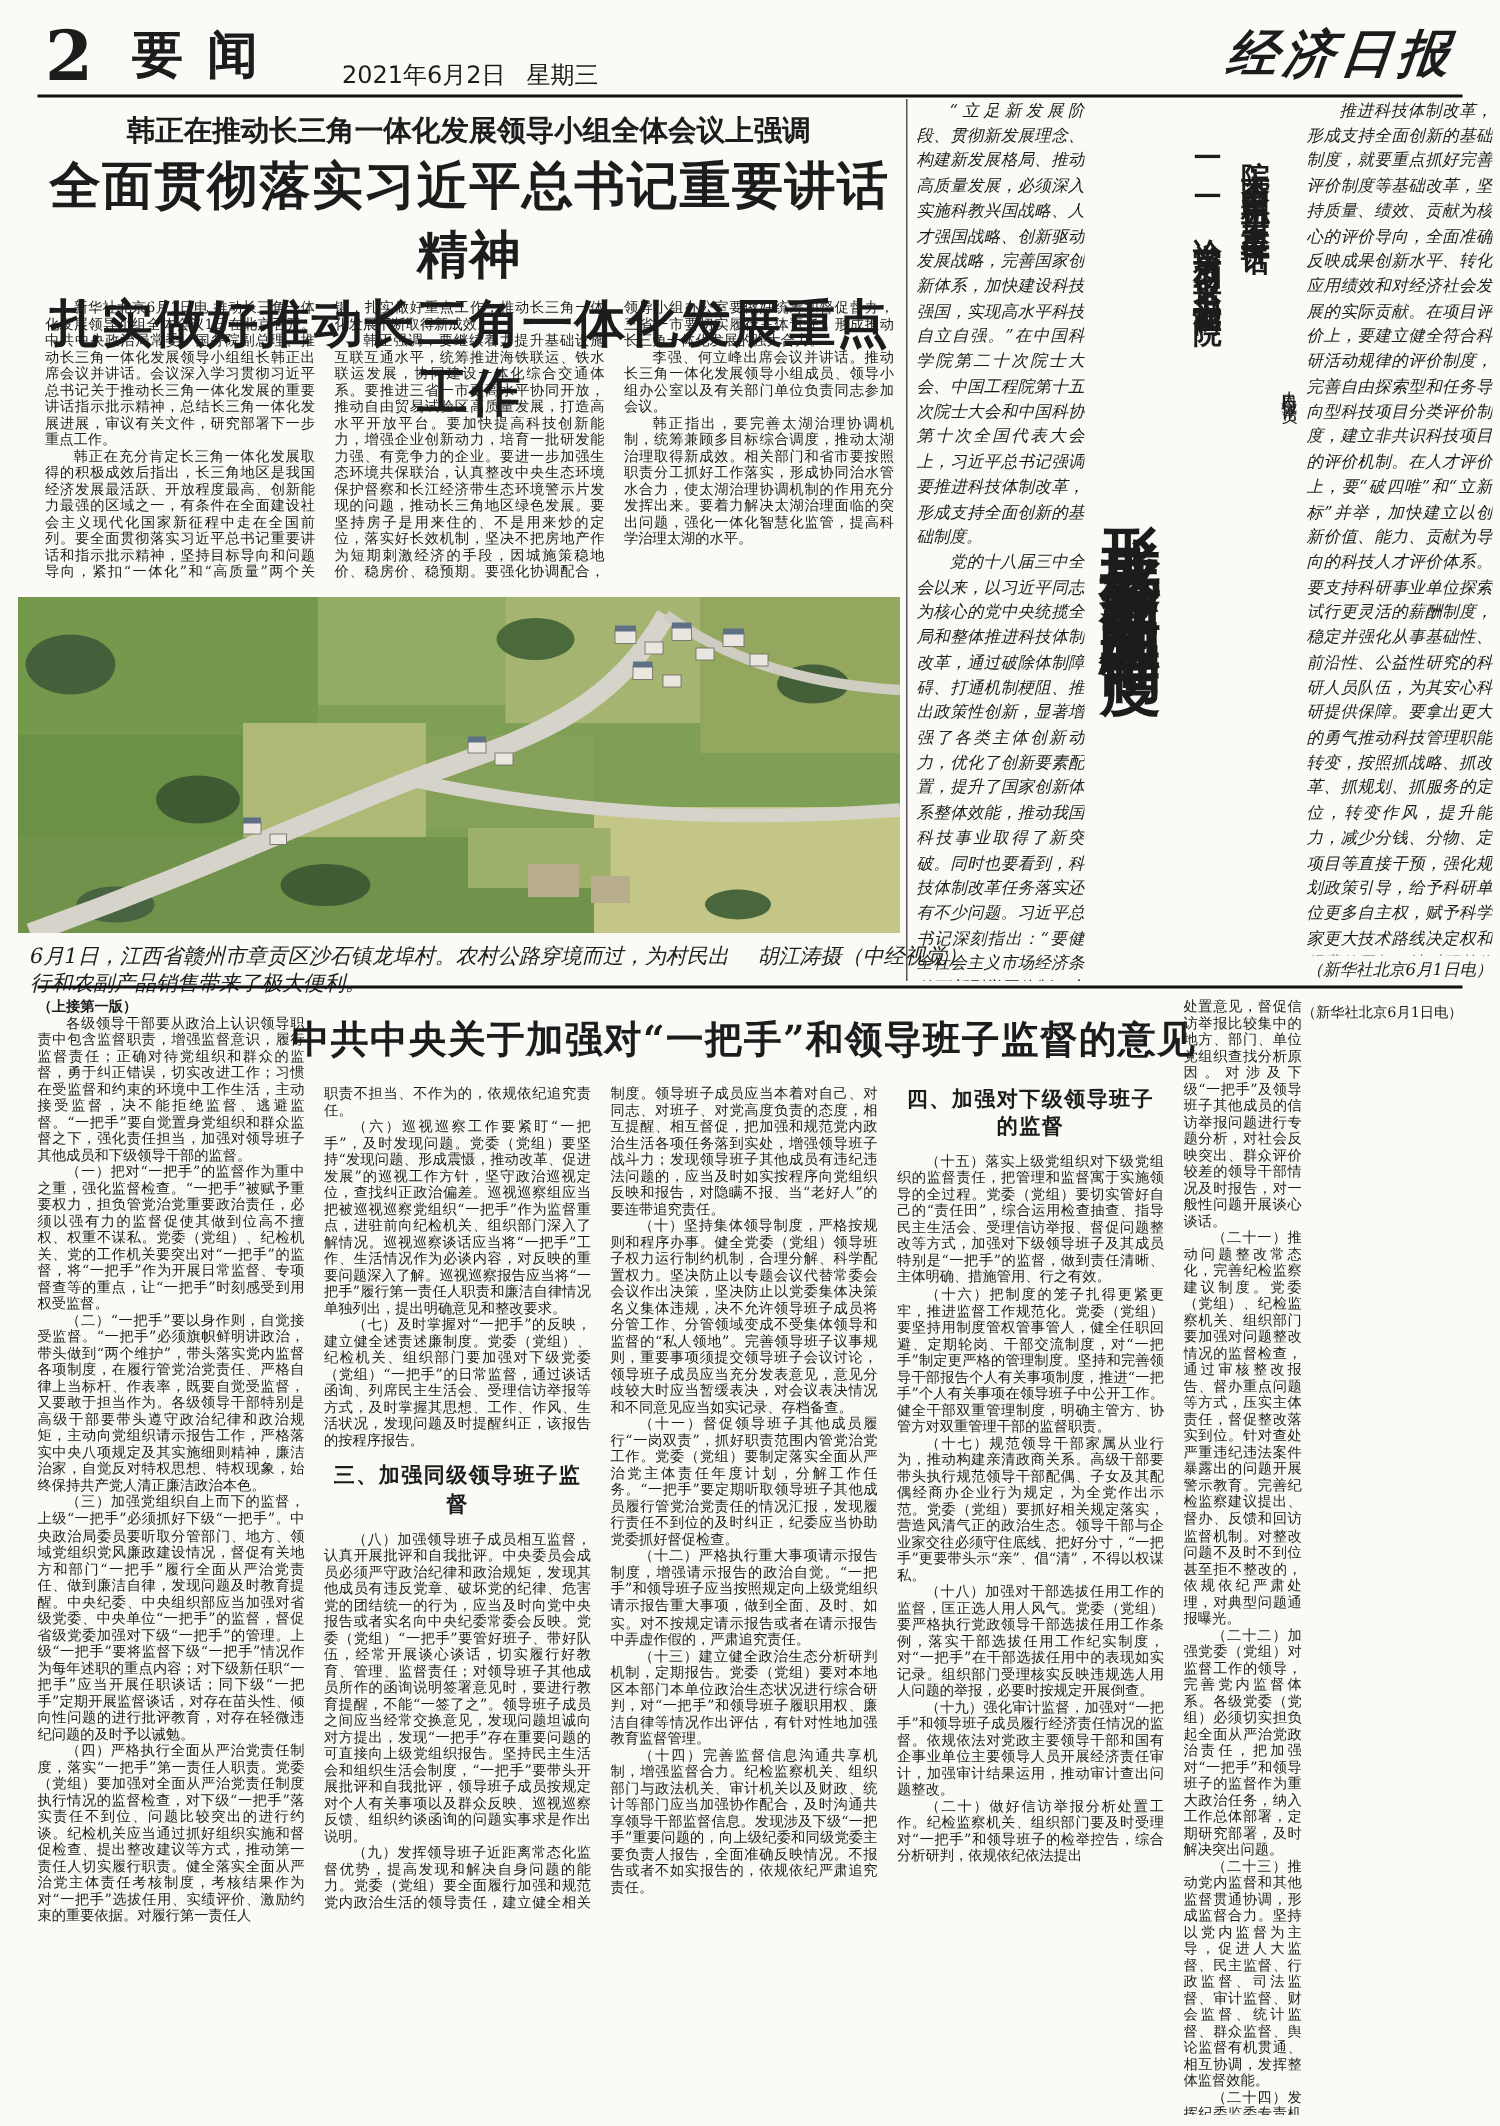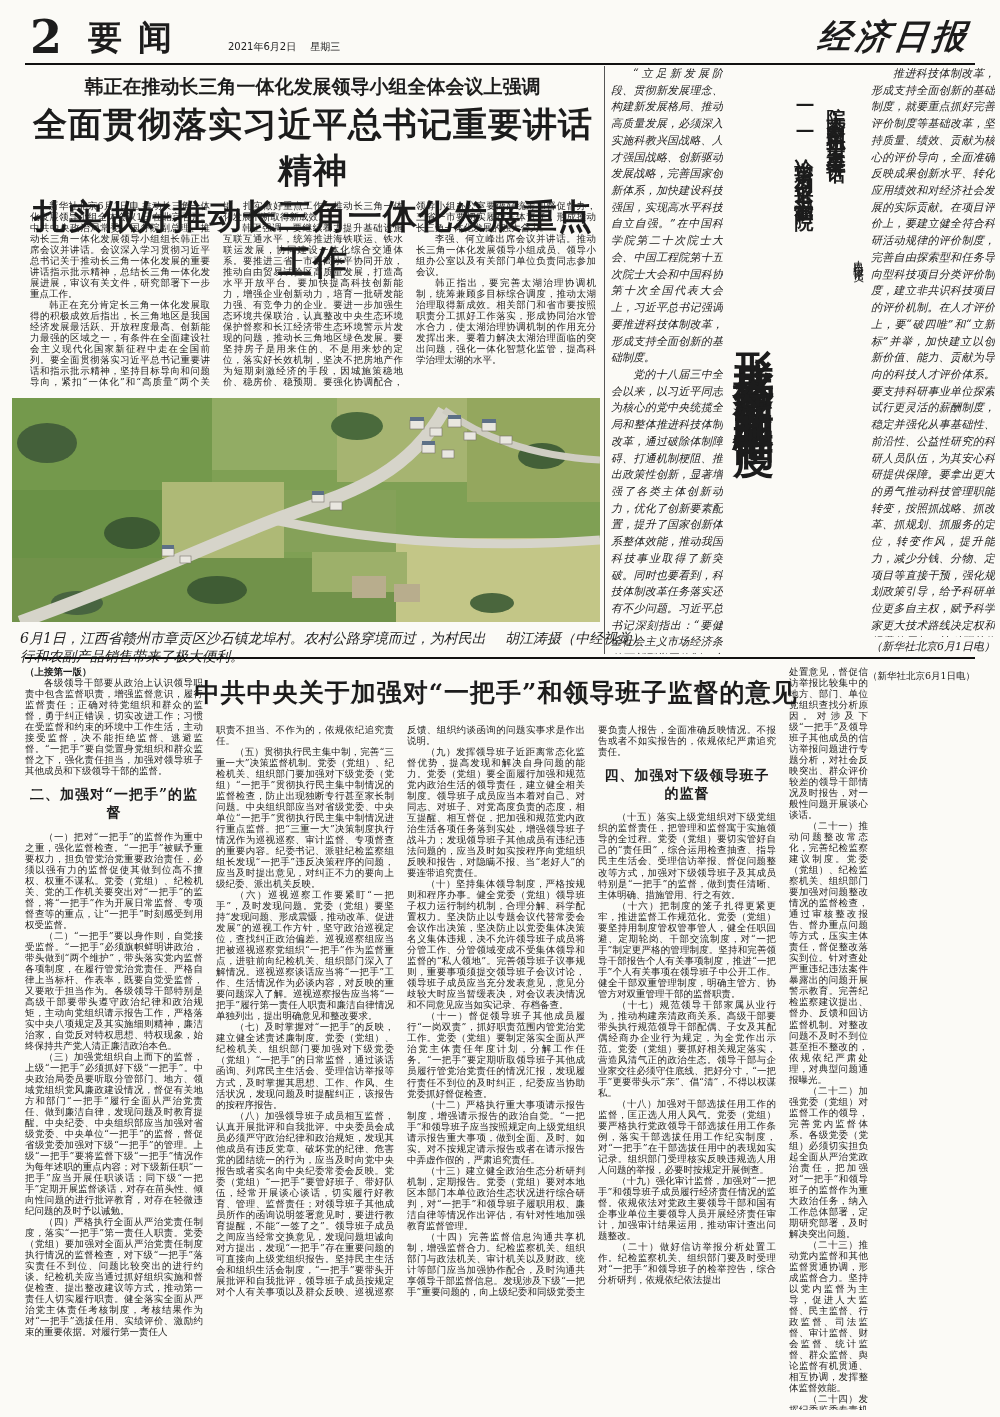--- a/index.html
+++ b/index.html
@@ -6,21 +6,21 @@
   body{
     width:1000px;height:1417px;position:relative;
     background:#fbfaf6;color:#1c1c1c;
     font-family:"DejaVu Serif","Liberation Serif",serif;
     overflow:hidden;
   }
   .abs{position:absolute;}
   
   .hdr-pagenum{left:30px;top:14px;font-size:46px;font-weight:900;line-height:1;}
   .hdr-section{left:88px;top:20px;font-size:34px;font-weight:900;letter-spacing:16px;line-height:1;}
-  .hdr-date{left:228px;top:40px;font-size:10px;font-family:"DejaVu Sans","Liberation Sans",sans-serif;}
+  .hdr-date{left:228px;top:40px;font-size:16px;font-family:"DejaVu Sans","Liberation Sans",sans-serif;}
   .hdr-date span{margin-right:14px;}
   .masthead{right:30px;top:16px;font-size:34px;font-weight:900;font-style:italic;
     letter-spacing:4px;transform:skewX(-6deg);line-height:1.2;}
   .hdr-rule{left:25px;right:25px;top:63px;height:2px;background:#111;}
   
   .lead-kicker{left:30px;top:74px;width:565px;text-align:center;font-size:19px;font-weight:bold;}
   .lead-headline{left:18px;top:102px;width:590px;text-align:center;font-size:34px;
     font-weight:900;line-height:1.35;letter-spacing:1px;}
   .lead-body{left:30px;top:200px;width:566px;height:194px;overflow:hidden;
     column-count:3;column-gap:13px;font-size:9.5px;line-height:1.12;text-align:justify;}
@@ -163,33 +163,32 @@
     <div class="cm-ender">（新华社北京6月1日电）</div>
   </div>
 </div>
 
 <div class="abs mid-rule"></div>
 
 <div class="abs opinion">
   <div class="op-col1 doc">
       <p class="lead-in">（上接第一版）</p>
       <p class="para">各级领导干部要从政治上认识领导职责中包含监督职责，增强监督意识，履行监督责任；正确对待党组织和群众的监督，勇于纠正错误，切实改进工作；习惯在受监督和约束的环境中工作生活，主动接受监督，决不能拒绝监督、逃避监督。“一把手”要自觉置身党组织和群众监督之下，强化责任担当，加强对领导班子其他成员和下级领导干部的监督。</p>
-      <p class="h">二、加强对“一把手”的监督</p>
       <p class="para">（一）把对“一把手”的监督作为重中之重，强化监督检查。“一把手”被赋予重要权力，担负管党治党重要政治责任，必须以强有力的监督促使其做到位高不擅权、权重不谋私。党委（党组）、纪检机关、党的工作机关要突出对“一把手”的监督，将“一把手”作为开展日常监督、专项督查等的重点，让“一把手”时刻感受到用权受监督。</p>
       <p class="para">（二）“一把手”要以身作则，自觉接受监督。“一把手”必须旗帜鲜明讲政治，带头做到“两个维护”，带头落实党内监督各项制度，在履行管党治党责任、严格自律上当标杆、作表率，既要自觉受监督，又要敢于担当作为。各级领导干部特别是高级干部要带头遵守政治纪律和政治规矩，主动向党组织请示报告工作，严格落实中央八项规定及其实施细则精神，廉洁治家，自觉反对特权思想、特权现象，始终保持共产党人清正廉洁政治本色。</p>
       <p class="para">（三）加强党组织自上而下的监督，上级“一把手”必须抓好下级“一把手”。中央政治局委员要听取分管部门、地方、领域党组织党风廉政建设情况，督促有关地方和部门“一把手”履行全面从严治党责任、做到廉洁自律，发现问题及时教育提醒。中央纪委、中央组织部应当加强对省级党委、中央单位“一把手”的监督，督促省级党委加强对下级“一把手”的管理。上级“一把手”要将监督下级“一把手”情况作为每年述职的重点内容；对下级新任职“一把手”应当开展任职谈话；同下级“一把手”定期开展监督谈话，对存在苗头性、倾向性问题的进行批评教育，对存在轻微违纪问题的及时予以诫勉。</p>
       <p class="para">（四）严格执行全面从严治党责任制度，落实“一把手”第一责任人职责。党委（党组）要加强对全面从严治党责任制度执行情况的监督检查，对下级“一把手”落实责任不到位、问题比较突出的进行约谈。纪检机关应当通过抓好组织实施和督促检查、提出整改建议等方式，推动第一责任人切实履行职责。健全落实全面从严治党主体责任考核制度，考核结果作为对“一把手”选拔任用、实绩评价、激励约束的重要依据。对履行第一责任人</p>
     </div>
   <div class="op-mid">
     <div class="op-headline">中共中央关于加强对“一把手”和领导班子监督的意见</div>
     <div class="op-midflow doc">
         <p class="cont">职责不担当、不作为的，依规依纪追究责任。</p>
-        <p class="para">（五）贯彻执行民主集中制，完善“三重一大”决策监督机制。党委（党组）、纪检机关、组织部门要加强对下级党委（党组）“一把手”贯彻执行民主集中制情况的监督检查，防止出现独断专行甚至家长制问题。中央组织部应当对省级党委、中央单位“一把手”贯彻执行民主集中制情况进行重点监督。把“三重一大”决策制度执行情况作为巡视巡察、审计监督、专项督查的重要内容。纪委书记、派驻纪检监察组组长发现“一把手”违反决策程序的问题，应当及时提出意见，对纠正不力的要向上级纪委、派出机关反映。</p>
         <p class="para">（六）巡视巡察工作要紧盯“一把手”，及时发现问题。党委（党组）要坚持“发现问题、形成震慑，推动改革、促进发展”的巡视工作方针，坚守政治巡视定位，查找纠正政治偏差。巡视巡察组应当把被巡视巡察党组织“一把手”作为监督重点，进驻前向纪检机关、组织部门深入了解情况。巡视巡察谈话应当将“一把手”工作、生活情况作为必谈内容，对反映的重要问题深入了解。巡视巡察报告应当将“一把手”履行第一责任人职责和廉洁自律情况单独列出，提出明确意见和整改要求。</p>
         <p class="para">（七）及时掌握对“一把手”的反映，建立健全述责述廉制度。党委（党组）、纪检机关、组织部门要加强对下级党委（党组）“一把手”的日常监督，通过谈话函询、列席民主生活会、受理信访举报等方式，及时掌握其思想、工作、作风、生活状况，发现问题及时提醒纠正，该报告的按程序报告。</p>
+        <p class="h">三、加强同级领导班子监督</p>
         <p class="para">（八）加强领导班子成员相互监督，认真开展批评和自我批评。中央委员会成员必须严守政治纪律和政治规矩，发现其他成员有违反党章、破坏党的纪律、危害党的团结统一的行为，应当及时向党中央报告或者实名向中央纪委常委会反映。党委（党组）“一把手”要管好班子、带好队伍，经常开展谈心谈话，切实履行好教育、管理、监督责任；对领导班子其他成员所作的函询说明签署意见时，要进行教育提醒，不能“一签了之”。领导班子成员之间应当经常交换意见，发现问题坦诚向对方提出，发现“一把手”存在重要问题的可直接向上级党组织报告。坚持民主生活会和组织生活会制度，“一把手”要带头开展批评和自我批评，领导班子成员按规定对个人有关事项以及群众反映、巡视巡察反馈、组织约谈函询的问题实事求是作出说明。</p>
         <p class="para">（九）发挥领导班子近距离常态化监督优势，提高发现和解决自身问题的能力。党委（党组）要全面履行加强和规范党内政治生活的领导责任，建立健全相关制度。领导班子成员应当本着对自己、对同志、对班子、对党高度负责的态度，相互提醒、相互督促，把加强和规范党内政治生活各项任务落到实处，增强领导班子战斗力；发现领导班子其他成员有违纪违法问题的，应当及时如实按程序向党组织反映和报告，对隐瞒不报、当“老好人”的要连带追究责任。</p>
         <p class="para">（十）坚持集体领导制度，严格按规则和程序办事。健全党委（党组）领导班子权力运行制约机制，合理分解、科学配置权力。坚决防止以专题会议代替常委会会议作出决策，坚决防止以党委集体决策名义集体违规，决不允许领导班子成员将分管工作、分管领域变成不受集体领导和监督的“私人领地”。完善领导班子议事规则，重要事项须提交领导班子会议讨论，领导班子成员应当充分发表意见，意见分歧较大时应当暂缓表决，对会议表决情况和不同意见应当如实记录、存档备查。</p>
         <p class="para">（十一）督促领导班子其他成员履行“一岗双责”，抓好职责范围内管党治党工作。党委（党组）要制定落实全面从严治党主体责任年度计划，分解工作任务。“一把手”要定期听取领导班子其他成员履行管党治党责任的情况汇报，发现履行责任不到位的及时纠正，纪委应当协助党委抓好督促检查。</p>
         <p class="para">（十二）严格执行重大事项请示报告制度，增强请示报告的政治自觉。“一把手”和领导班子应当按照规定向上级党组织请示报告重大事项，做到全面、及时、如实。对不按规定请示报告或者在请示报告中弄虚作假的，严肃追究责任。</p>
         <p class="para">（十三）建立健全政治生态分析研判机制，定期报告。党委（党组）要对本地区本部门本单位政治生态状况进行综合研判，对“一把手”和领导班子履职用权、廉洁自律等情况作出评估，有针对性地加强教育监督管理。</p>
         <p class="para">（十四）完善监督信息沟通共享机制，增强监督合力。纪检监察机关、组织部门与政法机关、审计机关以及财政、统计等部门应当加强协作配合，及时沟通共享领导干部监督信息。发现涉及下级“一把手”重要问题的，向上级纪委和同级党委主要负责人报告，全面准确反映情况。不报告或者不如实报告的，依规依纪严肃追究责任。</p>
         <p class="h">四、加强对下级领导班子的监督</p>
         <p class="para">（十五）落实上级党组织对下级党组织的监督责任，把管理和监督寓于实施领导的全过程。党委（党组）要切实管好自己的“责任田”，综合运用检查抽查、指导民主生活会、受理信访举报、督促问题整改等方式，加强对下级领导班子及其成员特别是“一把手”的监督，做到责任清晰、主体明确、措施管用、行之有效。</p>
         <p class="para">（十六）把制度的笼子扎得更紧更牢，推进监督工作规范化。党委（党组）要坚持用制度管权管事管人，健全任职回避、定期轮岗、干部交流制度，对“一把手”制定更严格的管理制度。坚持和完善领导干部报告个人有关事项制度，推进“一把手”个人有关事项在领导班子中公开工作。健全干部双重管理制度，明确主管方、协管方对双重管理干部的监督职责。</p>

